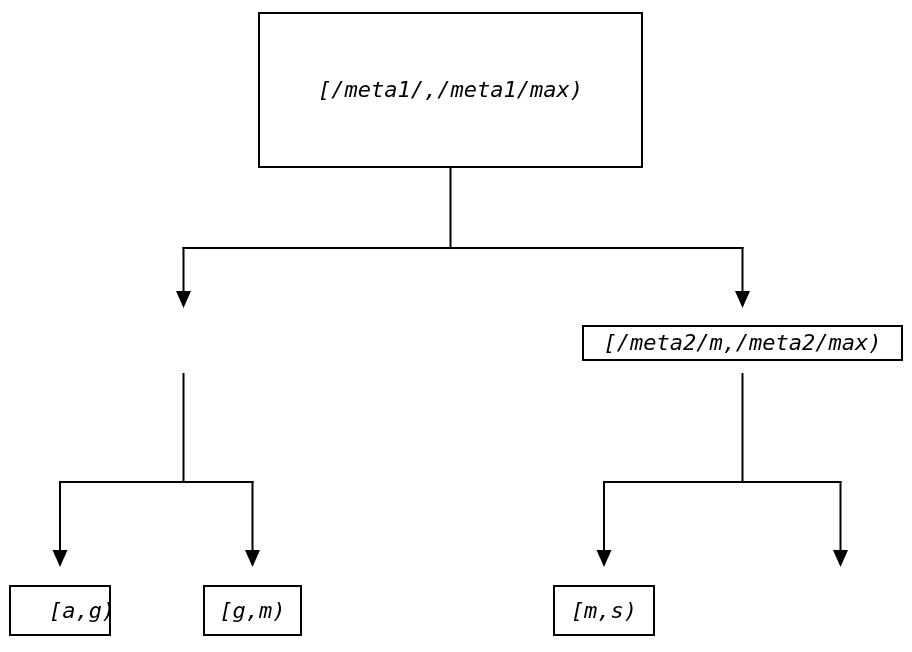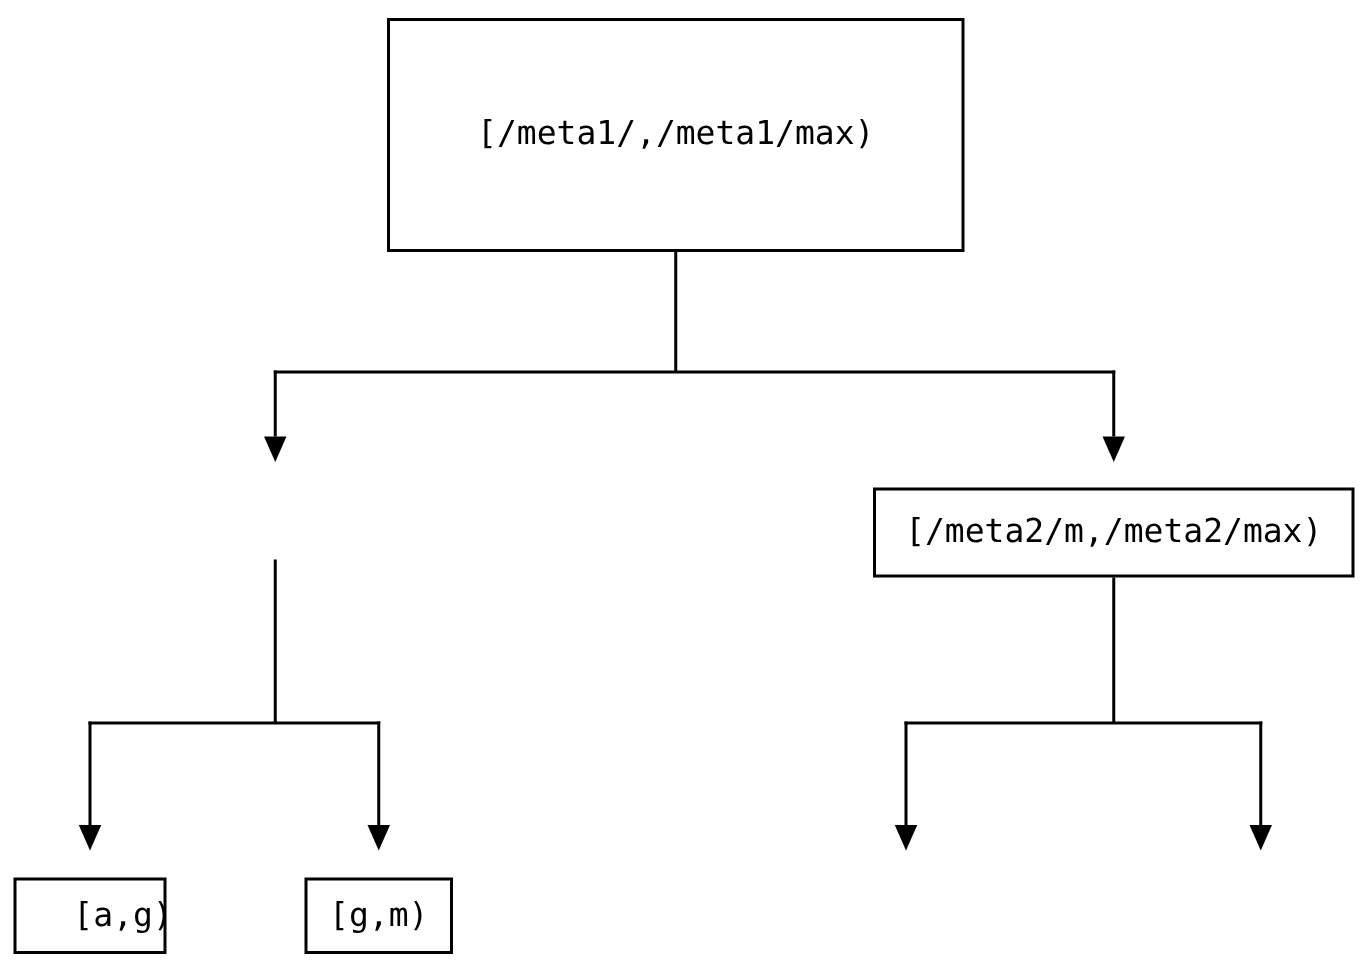--- a/index.html
+++ b/index.html
@@ -36,24 +36,25 @@
     box-sizing: border-box;
     border: 2px solid #000000;
     background: #ffffff;
     color: #000000;
     display: flex;
     align-items: center;
     justify-content: center;
     font-size: 22px;
     line-height: 1;
     white-space: nowrap;
+    font-style: italic;
   }
   .node-root   { left: 258px; top: 12px;  width: 385px; height: 156px; }
   .node-l2a    { left: 22px;  top: 325px; width: 323px; height: 48px; }
-  .node-l2b    { left: 582px; top: 325px; width: 321px; height: 60px; }
+  .node-l2b    { left: 582px; top: 325px; width: 321px; height: 36px; }
   .node-leaf1  { left: 9px;   top: 585px; width: 102px; height: 51px; padding-left: 44px; }
   .node-leaf2  { left: 203px; top: 585px; width: 99px;  height: 51px; }
   .node-leaf3  { left: 553px; top: 585px; width: 102px; height: 51px; }
   .node-leaf4  { left: 778px; top: 585px; width: 125px; height: 51px; }
 </style>
 </head>
 <body>
 
 <div class="canvas">
 
@@ -97,15 +98,18 @@
   </div>
 
   <div class="node node-leaf1">
     <span>[a,g)</span>
   </div>
 
   <div class="node node-leaf2">
     <span>[g,m)</span>
   </div>
 
+  <div class="node node-leaf3">
+    <span>[m,s)</span>
+  </div>
 
 
 </div>
 
 </body></html>

